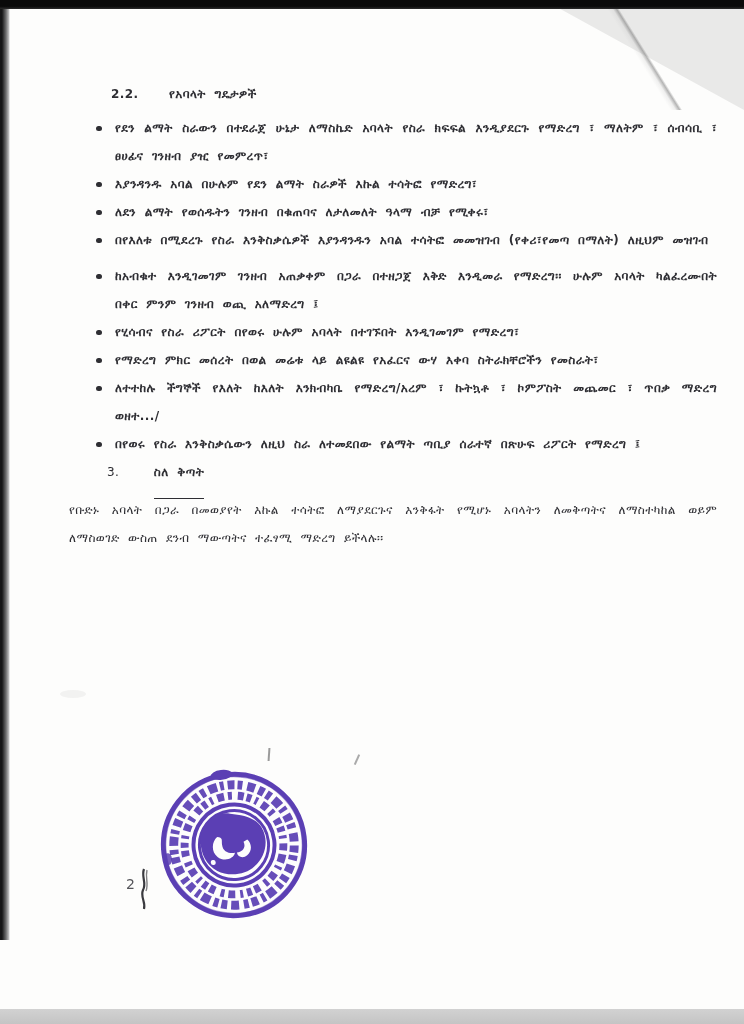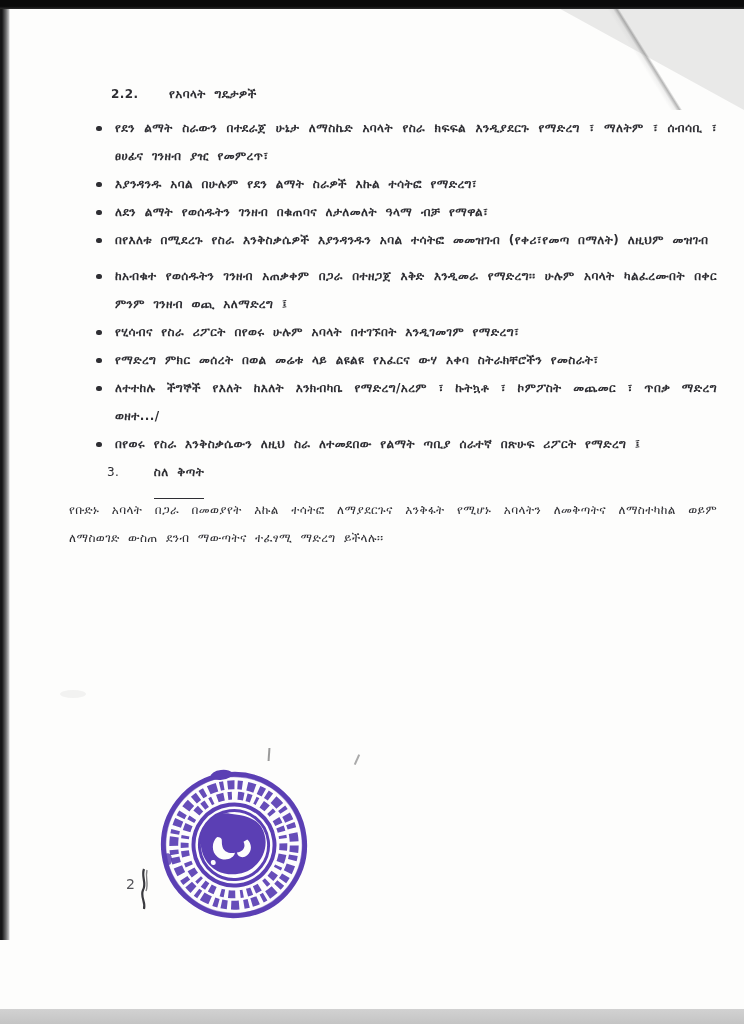--- a/index.html
+++ b/index.html
@@ -133,27 +133,27 @@
   <div class="content" style="color: rgb(46, 46, 51);">
 
     <div class="h2row">
       <span class="num">2.2.</span>
       <span class="t">የአባላት ግዴታዎች</span>
     </div>
 
     <ul class="blist">
       <li>የደን ልማት ስራውን በተደራጀ ሁኔታ ለማስኬድ አባላት የስራ ክፍፍል እንዲያደርጉ የማድረግ ፣ ማለትም ፣ ሰብሳቢ ፣ ፀሀፊና ገንዘብ ያዢ የመምረጥ፣</li>
       <li>እያንዳንዱ አባል በሁሉም የደን ልማት ስራዎች እኩል ተሳትፎ የማድረግ፣</li>
-      <li>ለደን ልማት የወሰዱትን ገንዘብ በቁጠባና ለታለመለት ዓላማ ብቻ የማዋል፣</li>
+      <li>ለደን ልማት የወሰዱትን ገንዘብ በቁጠባና ለታለመለት ዓላማ ብቻ የሚቀሩ፣</li>
       <li>በየእለቱ በሚደረጉ የስራ እንቅስቃሴዎች እያንዳንዱን አባል ተሳትፎ መመዝገብ (የቀሪ፣የመጣ በማለት) ለዚህም መዝገብ</li>
     </ul>
 
 
     <ul class="blist list2">
-      <li>ከአብቁተ የወሰዱትን ገንዘብ አጠቃቀም በጋራ በተዘጋጀ እቅድ እንዲመራ የማድረግ፡፡ ሁሉም አባላት ካልፈረሙበት በቀር ምንም ገንዘብ ወጪ አለማድረግ ፤</li>
+      <li>ከአብቁተ እንዲገመገም ገንዘብ አጠቃቀም በጋራ በተዘጋጀ እቅድ እንዲመራ የማድረግ፡፡ ሁሉም አባላት ካልፈረሙበት በቀር ምንም ገንዘብ ወጪ አለማድረግ ፤</li>
       <li>የሂሳብና የስራ ሪፖርት በየወሩ ሁሉም አባላት በተገኙበት እንዲገመገም የማድረግ፣</li>
       <li>የማድረግ ምክር መሰረት በወል መሬቱ ላይ ልዩልዩ የአፈርና ውሃ እቀባ ስትራክቸሮችን የመስራት፣</li>
       <li>ለተተከሉ ችግኞች የእለት ከእለት እንክብካቤ የማድረግ/አረም ፣ ኩትኳቶ ፣ ኮምፖስት መጨመር ፣ ጥበቃ ማድረግ ወዘተ.../</li>
       <li>በየወሩ የስራ እንቅስቃሴውን ለዚህ ስራ ለተመደበው የልማት ጣቢያ ሰራተኛ በጽሁፍ ሪፖርት የማድረግ ፤</li>
     </ul>
 
     <div class="h3row">
       <span class="num">3.</span>
       <span class="t">ስለ ቅጣት</span>
     </div>

